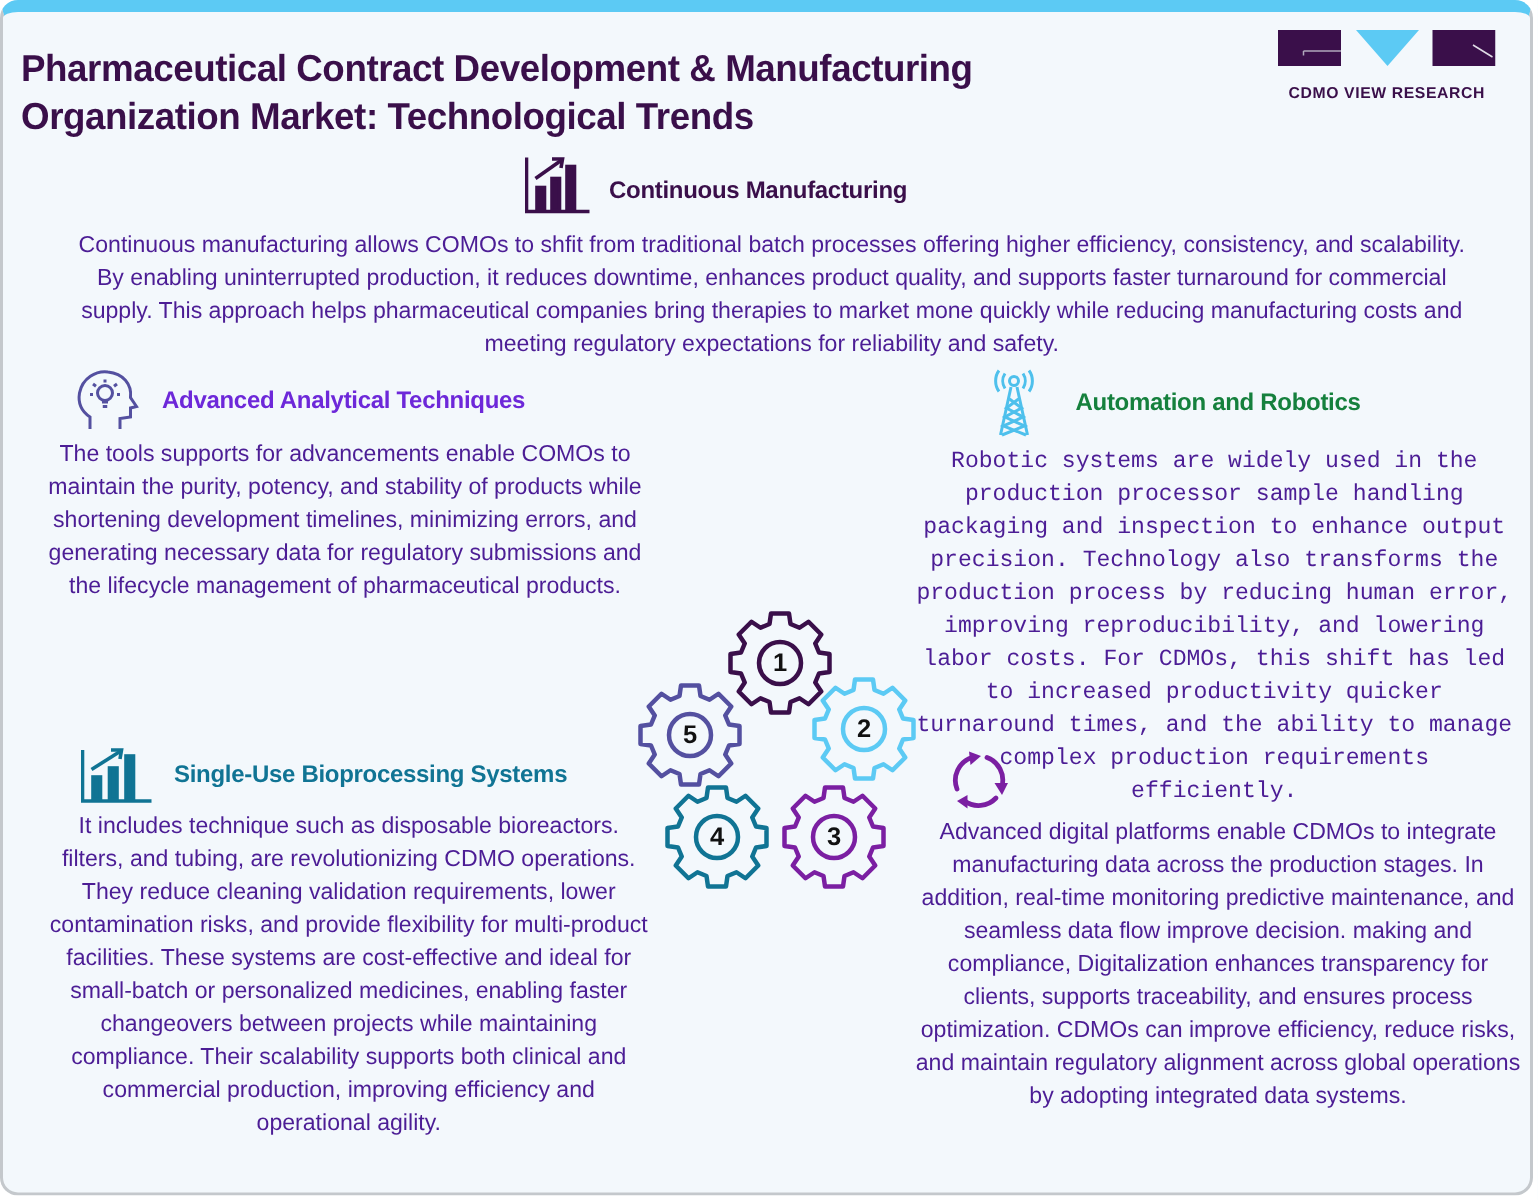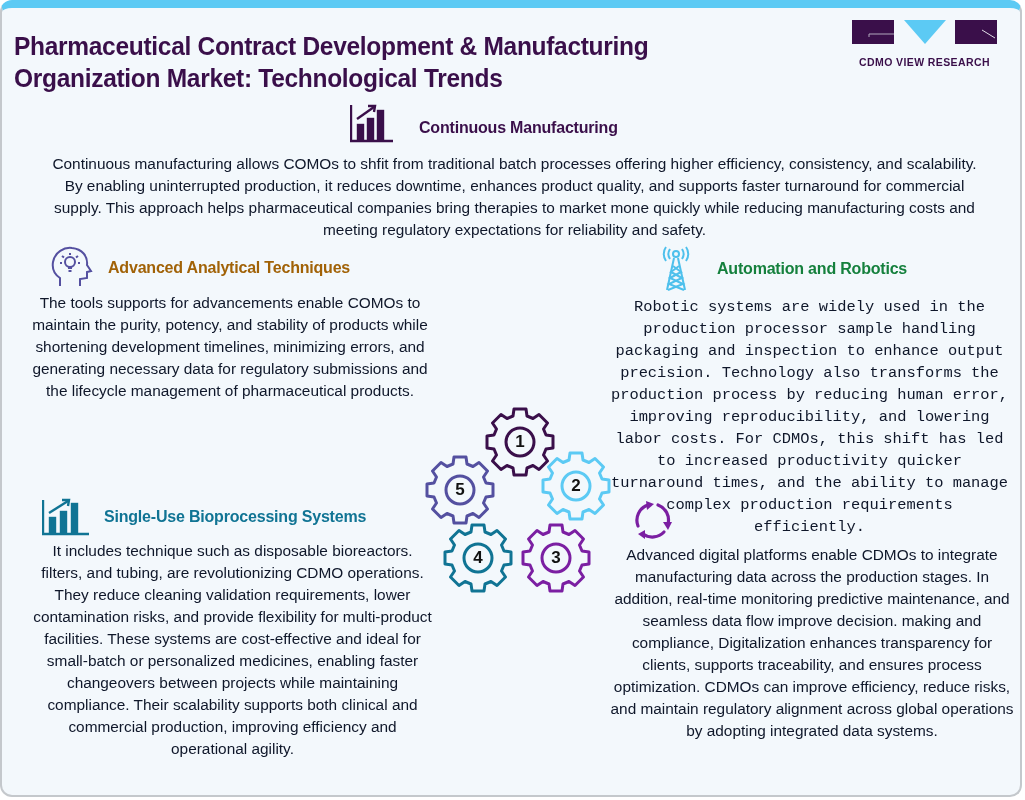--- a/index.html
+++ b/index.html
@@ -27,40 +27,40 @@
     .logo-text {
       position: absolute; left: 852px; top: 54px; width: 145px;
       font-size: 10.5px; font-weight: bold; color: #3a0f4a; letter-spacing: 0.4px;
       text-align: center;
     }
 
     .section { position: absolute; }
     .sec-head { display: flex; align-items: center; }
     .sec-title { font-weight: bold; font-size: 16px; letter-spacing: -0.2px; }
     .sec-body {
-      font-size: 15.4px; line-height: 22px; color: #0f172a; text-align: center;
+      font-size: 15.4px; line-height: 22px; color: #4c1d95; text-align: center;
     }
 
     #s-cm { left: 40px; top: 95px; width: 945px; }
-    #s-cm .sec-head { position: absolute; left: 308px; top: 0; gap: 13px; }
+    #s-cm .sec-head { position: absolute; left: 308px; top: 0; }
     #s-cm .sec-title { color: #3a0f4a; margin-left: 12px; margin-top: 10px; }
     #s-cm .sec-body { position: absolute; left: 0; top: 50px; width: 945px; }
 
     #s-aat { left: 28px; top: 238px; width: 410px; }
     #s-aat .sec-head { margin-left: 20px; }
-    #s-aat .sec-title { color: #a16207; margin-left: 14px; }
+    #s-aat .sec-title { color: #6d28d9; margin-left: 14px; }
     #s-aat .sec-body { margin-top: 2px; width: 396px; margin-left: 2px; }
 
     #s-ar { left: 605px; top: 238px; width: 405px; }
     #s-ar .sec-head { margin-left: 52px; }
     #s-ar .sec-title { color: #15803d; margin-left: 24px; }
     #s-ar .sec-body { margin-top: 4px; width: 405px; font-family: Liberation Mono, monospace; }
 
     #s-sub { left: 28px; top: 490px; width: 405px; }
-    #s-sub .sec-head { margin-left: 12px; }
+    #s-sub .sec-head { margin-left: 24px; }
     #s-sub .sec-title { color: #107494; margin-left: 14px; }
     #s-sub .sec-body { margin-top: 4px; width: 405px; }
 
     #s-did { left: 605px; top: 492px; width: 410px; }
     #s-did .sec-head { margin-left: 25px; }
     #s-did .sec-title { color: #7b1fa2; margin-left: 8px; }
     #s-did .sec-body { margin-top: 4px; width: 410px; }
 
     .gears { position: absolute; left: 410px; top: 390px; width: 210px; height: 200px; }
     .gear-num {

